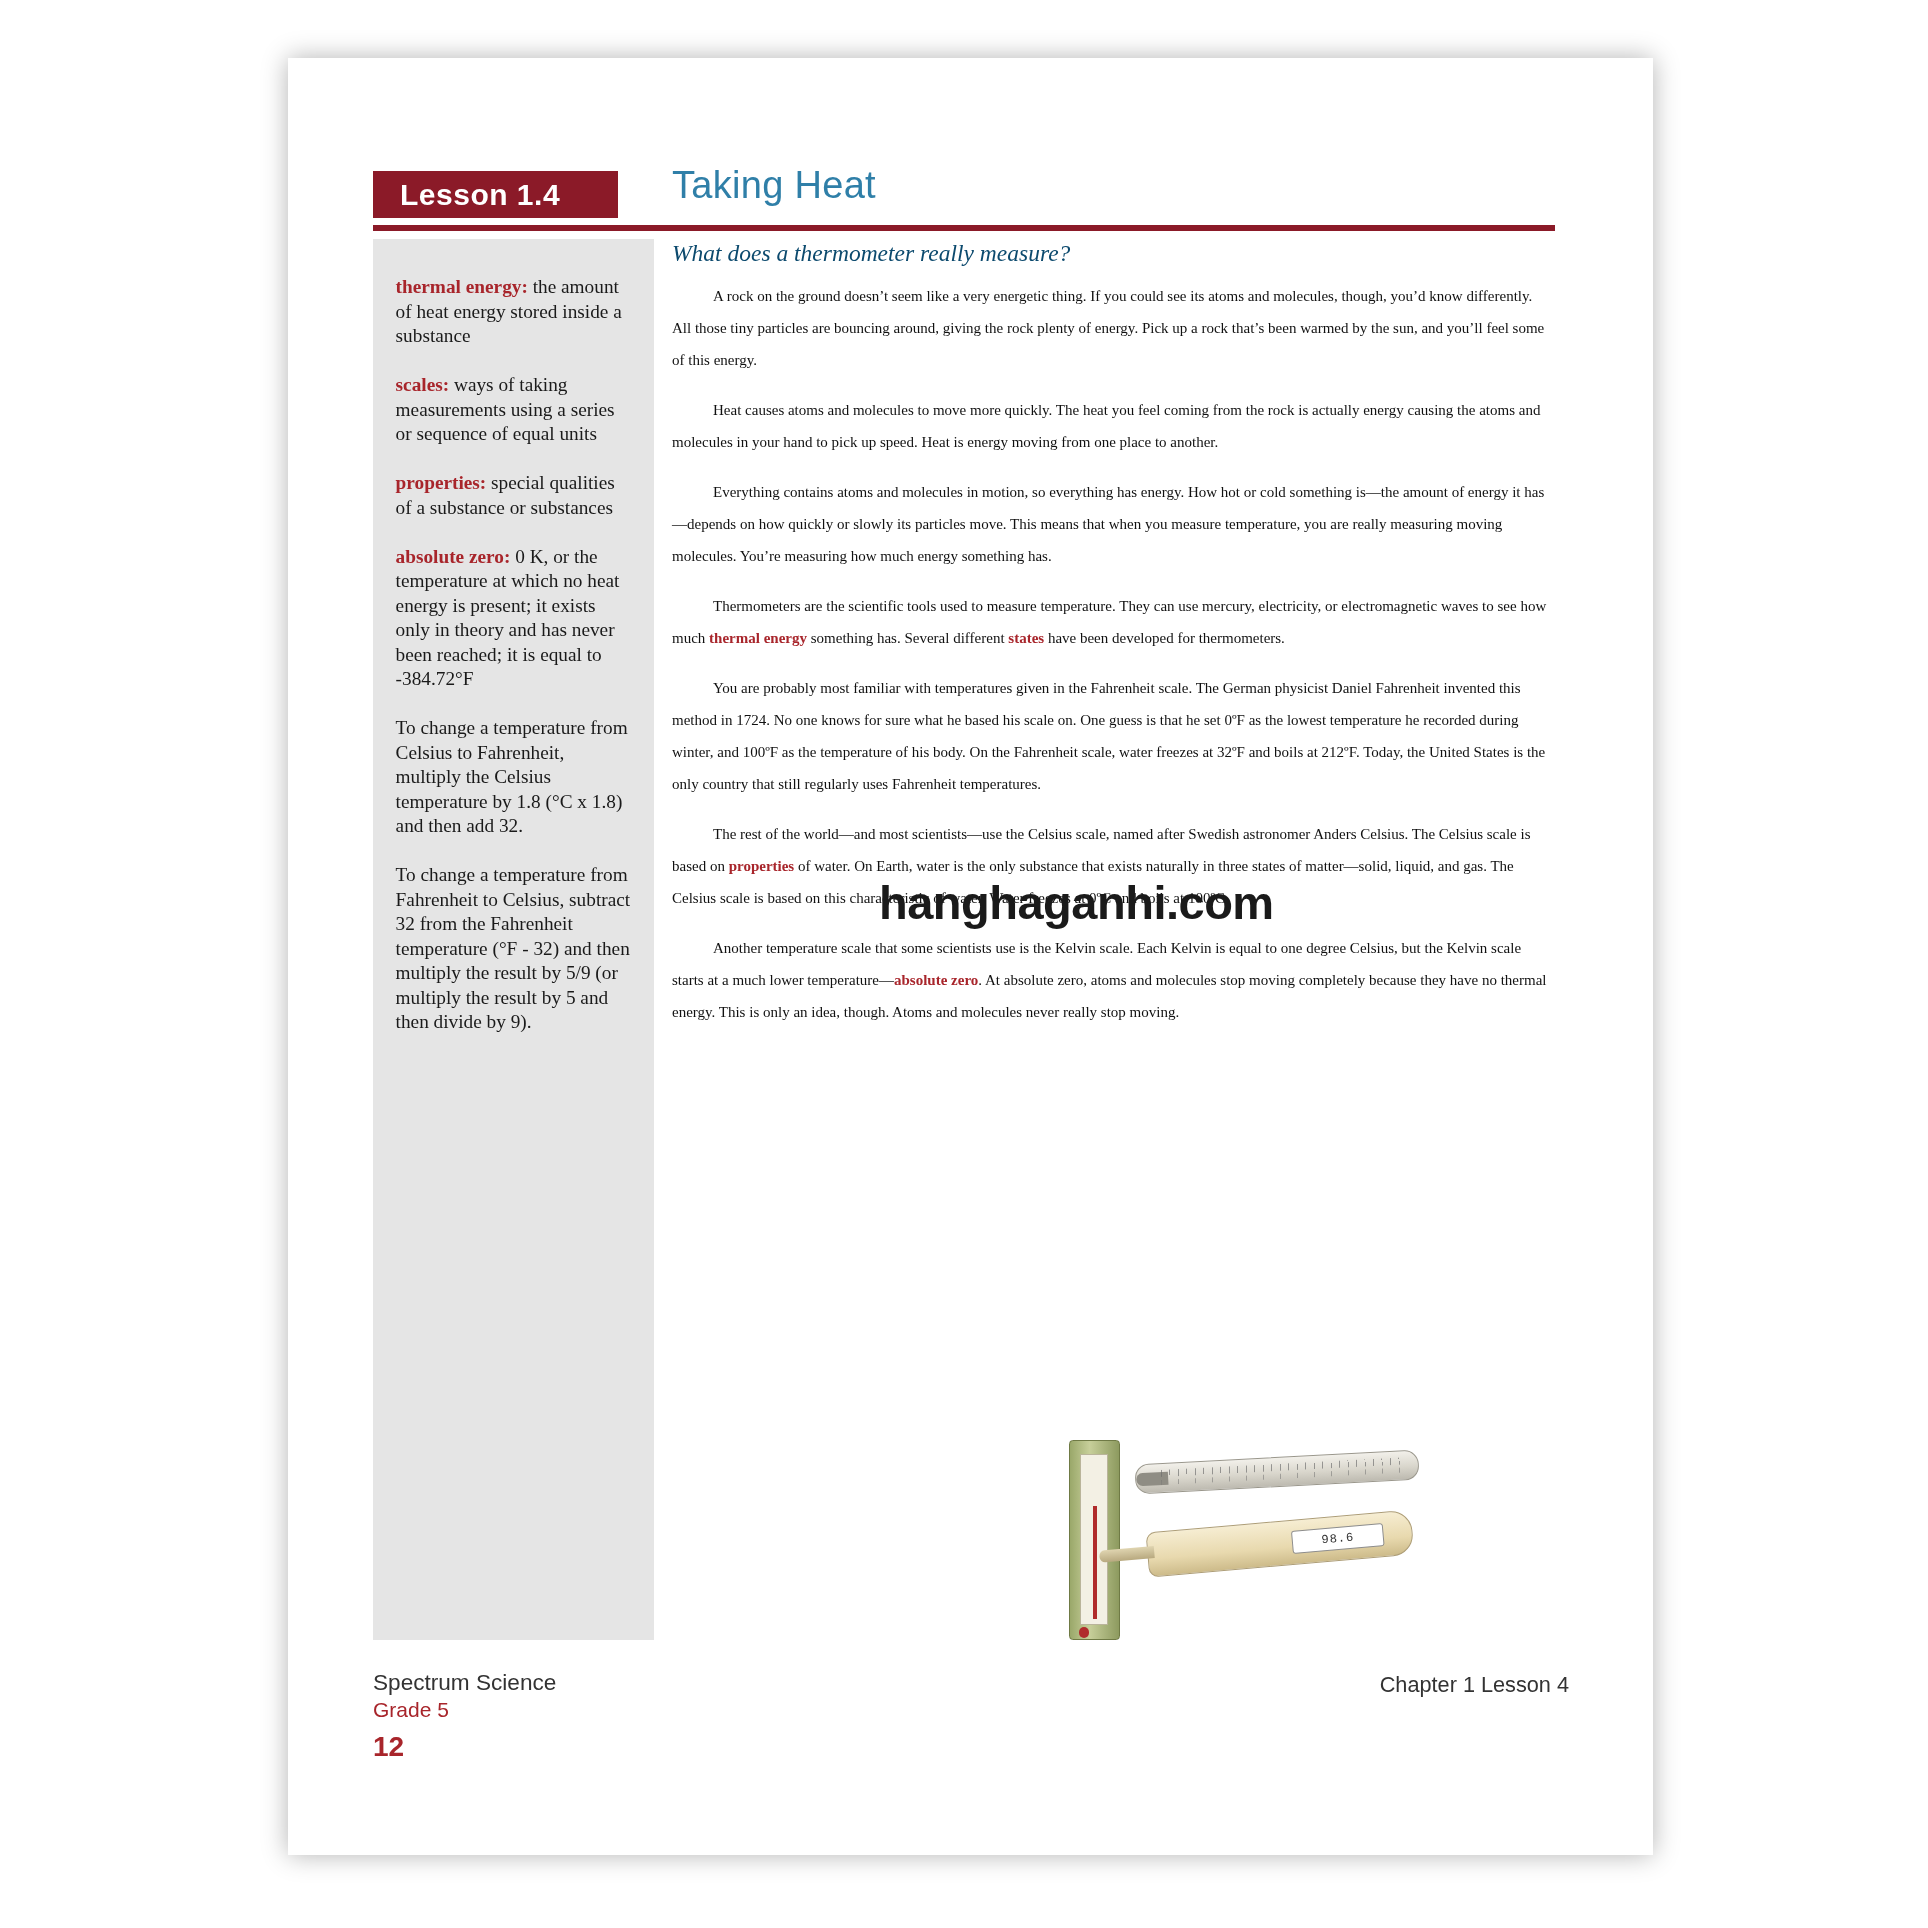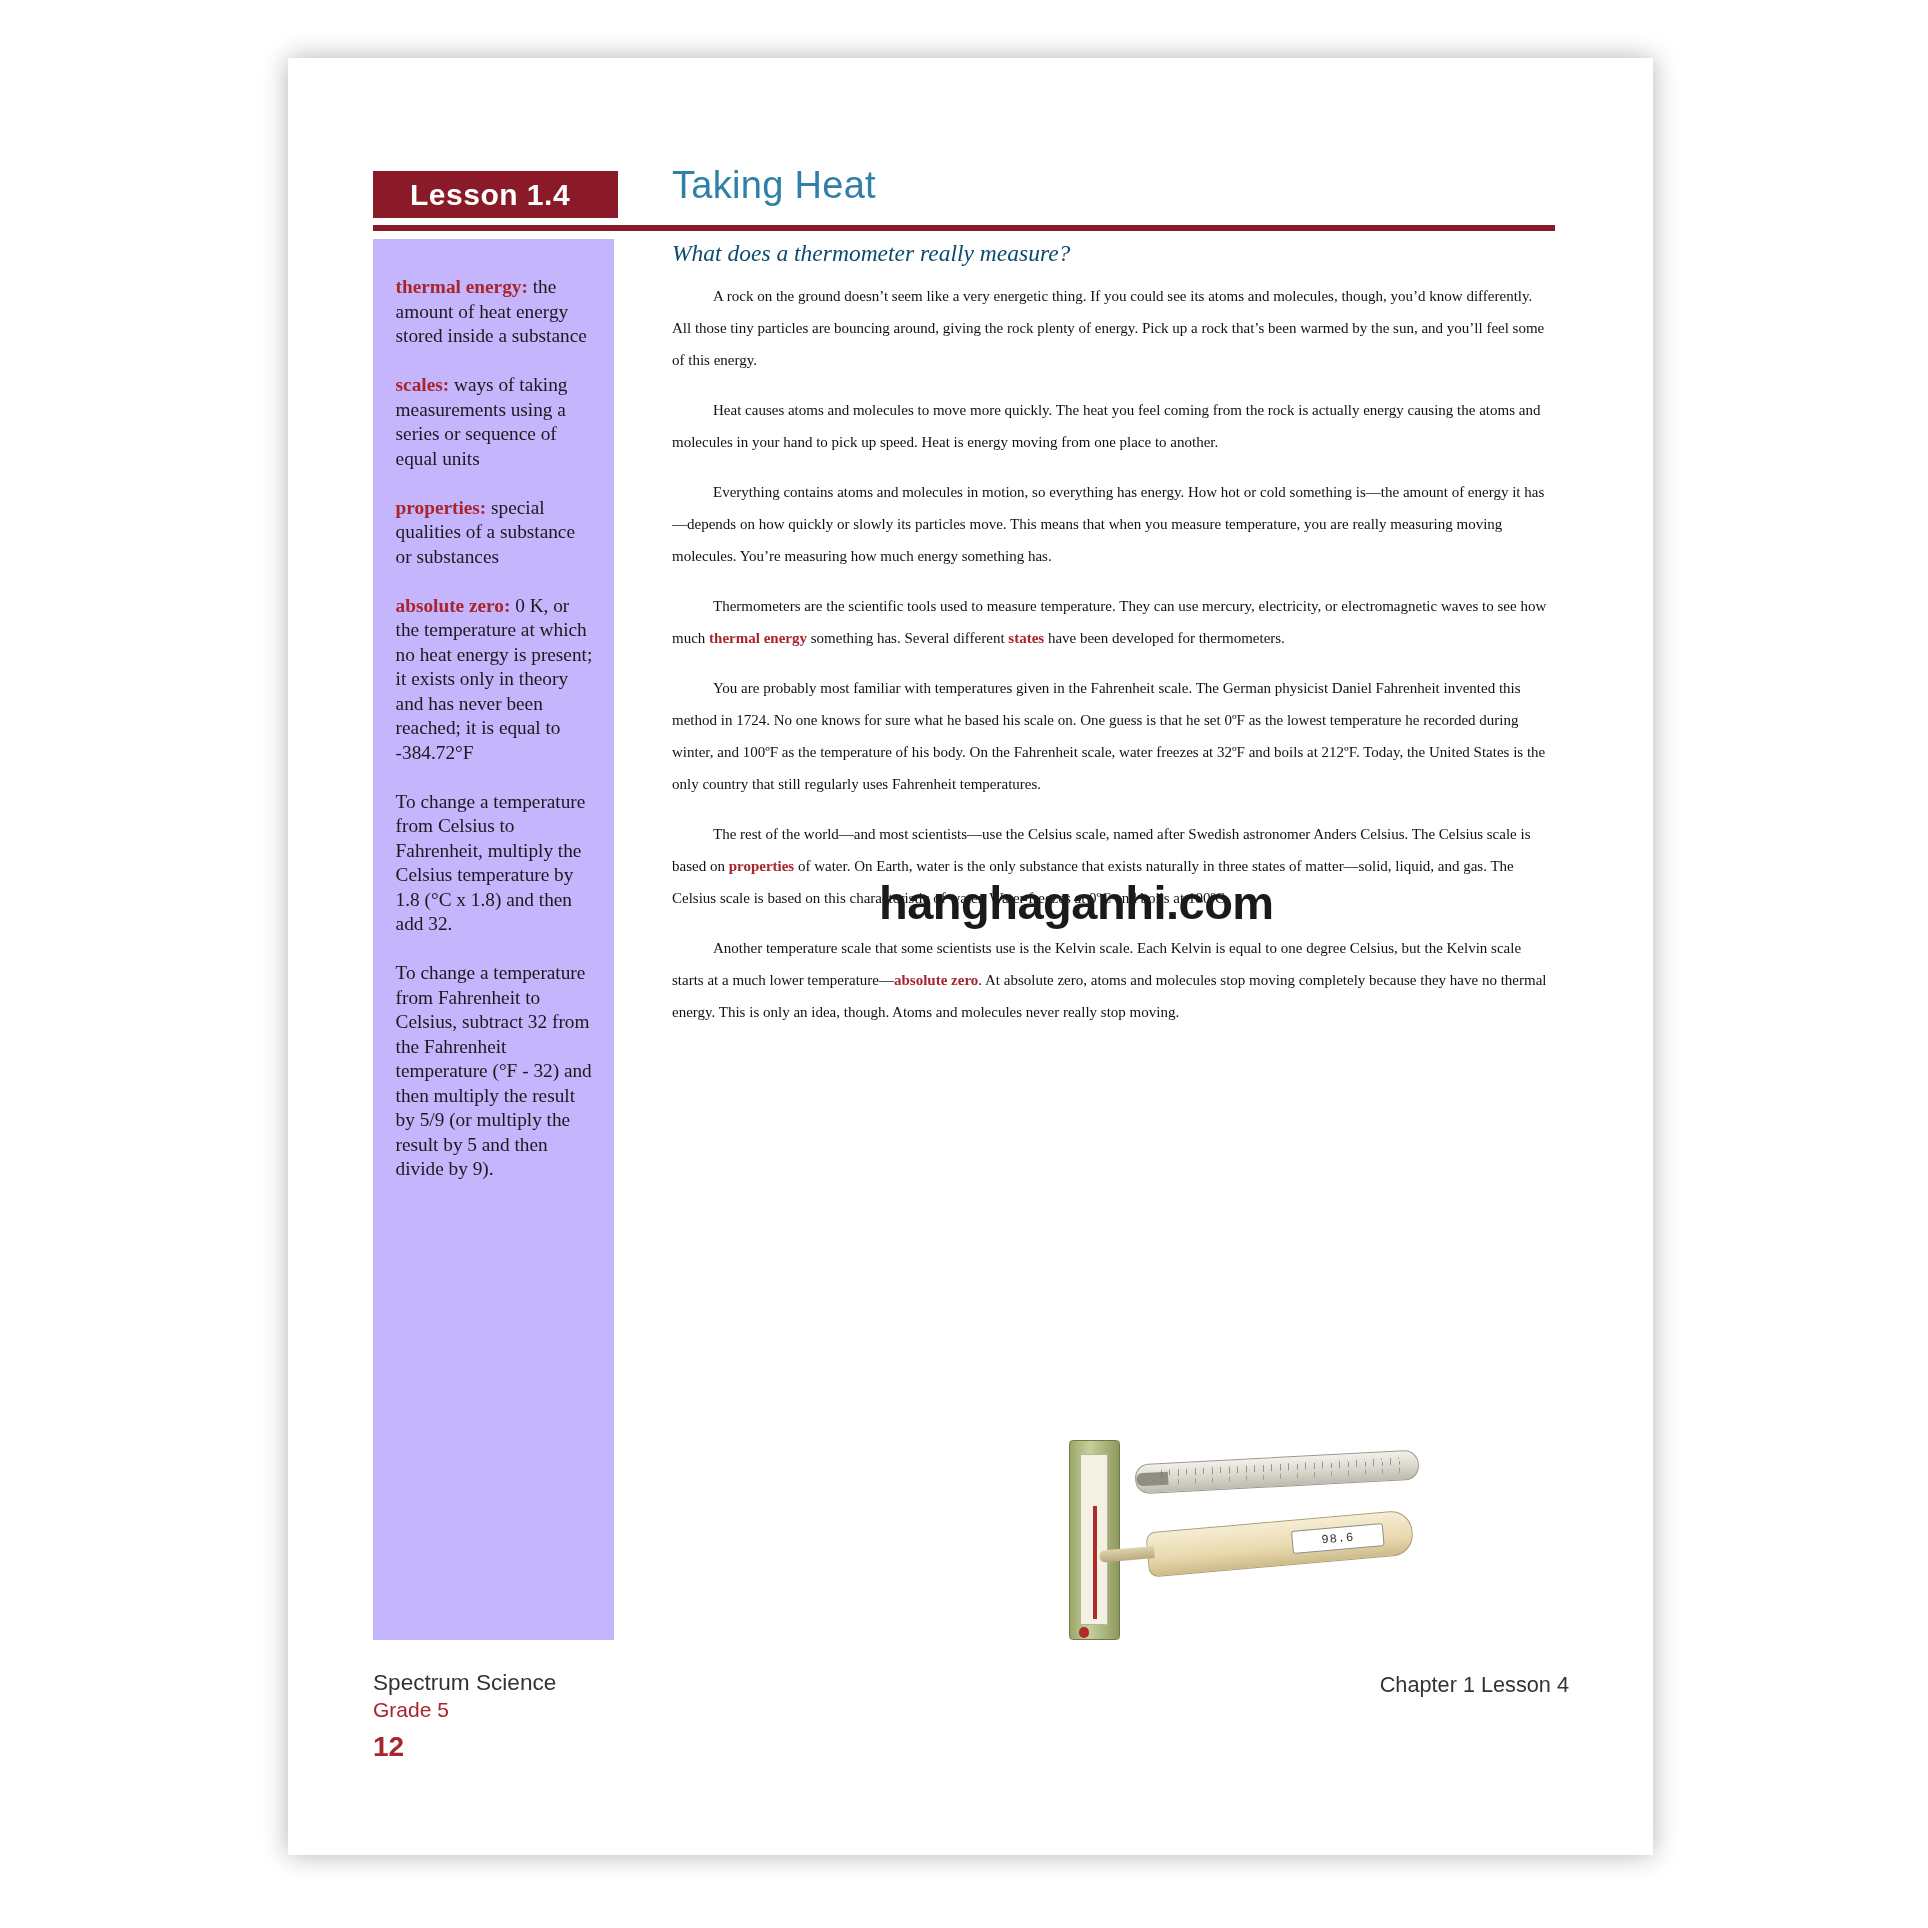--- a/index.html
+++ b/index.html
@@ -46,21 +46,21 @@
     width: 245px;
     height: 47px;
     background: #8b1a28;
     color: #ffffff;
     font-family: "Liberation Sans", sans-serif;
     font-size: 30px;
     font-weight: bold;
     letter-spacing: 0.5px;
     display: flex;
     align-items: center;
-    padding-left: 37px;
+    padding-left: 27px;
     box-sizing: border-box;
   }
   .lesson-title {
     position: absolute;
     left: 299px;
     top: 1.9px;
     font-family: "Liberation Sans", sans-serif;
     font-size: 38px;
     color: #2f7fa8;
     letter-spacing: 0.3px;
@@ -71,23 +71,23 @@
     top: 63px;
     width: 1182px;
     height: 5.6px;
     background: #8b1a28;
   }
   
   .sidebar {
     position: absolute;
     left: 0;
     top: 77px;
-    width: 241px;
+    width: 281px;
     height: 1401px;
-    background: #c4b5fd;
+    background: #e5e5e5;
     padding: 17px 21px 0 22.6px;
     box-sizing: border-box;
   }
   .side-block {
     font-size: 19.3px;
     line-height: 24.5px;
     color: #1a1a1a;
     margin-bottom: 24.5px;
     text-align: left;
   }

